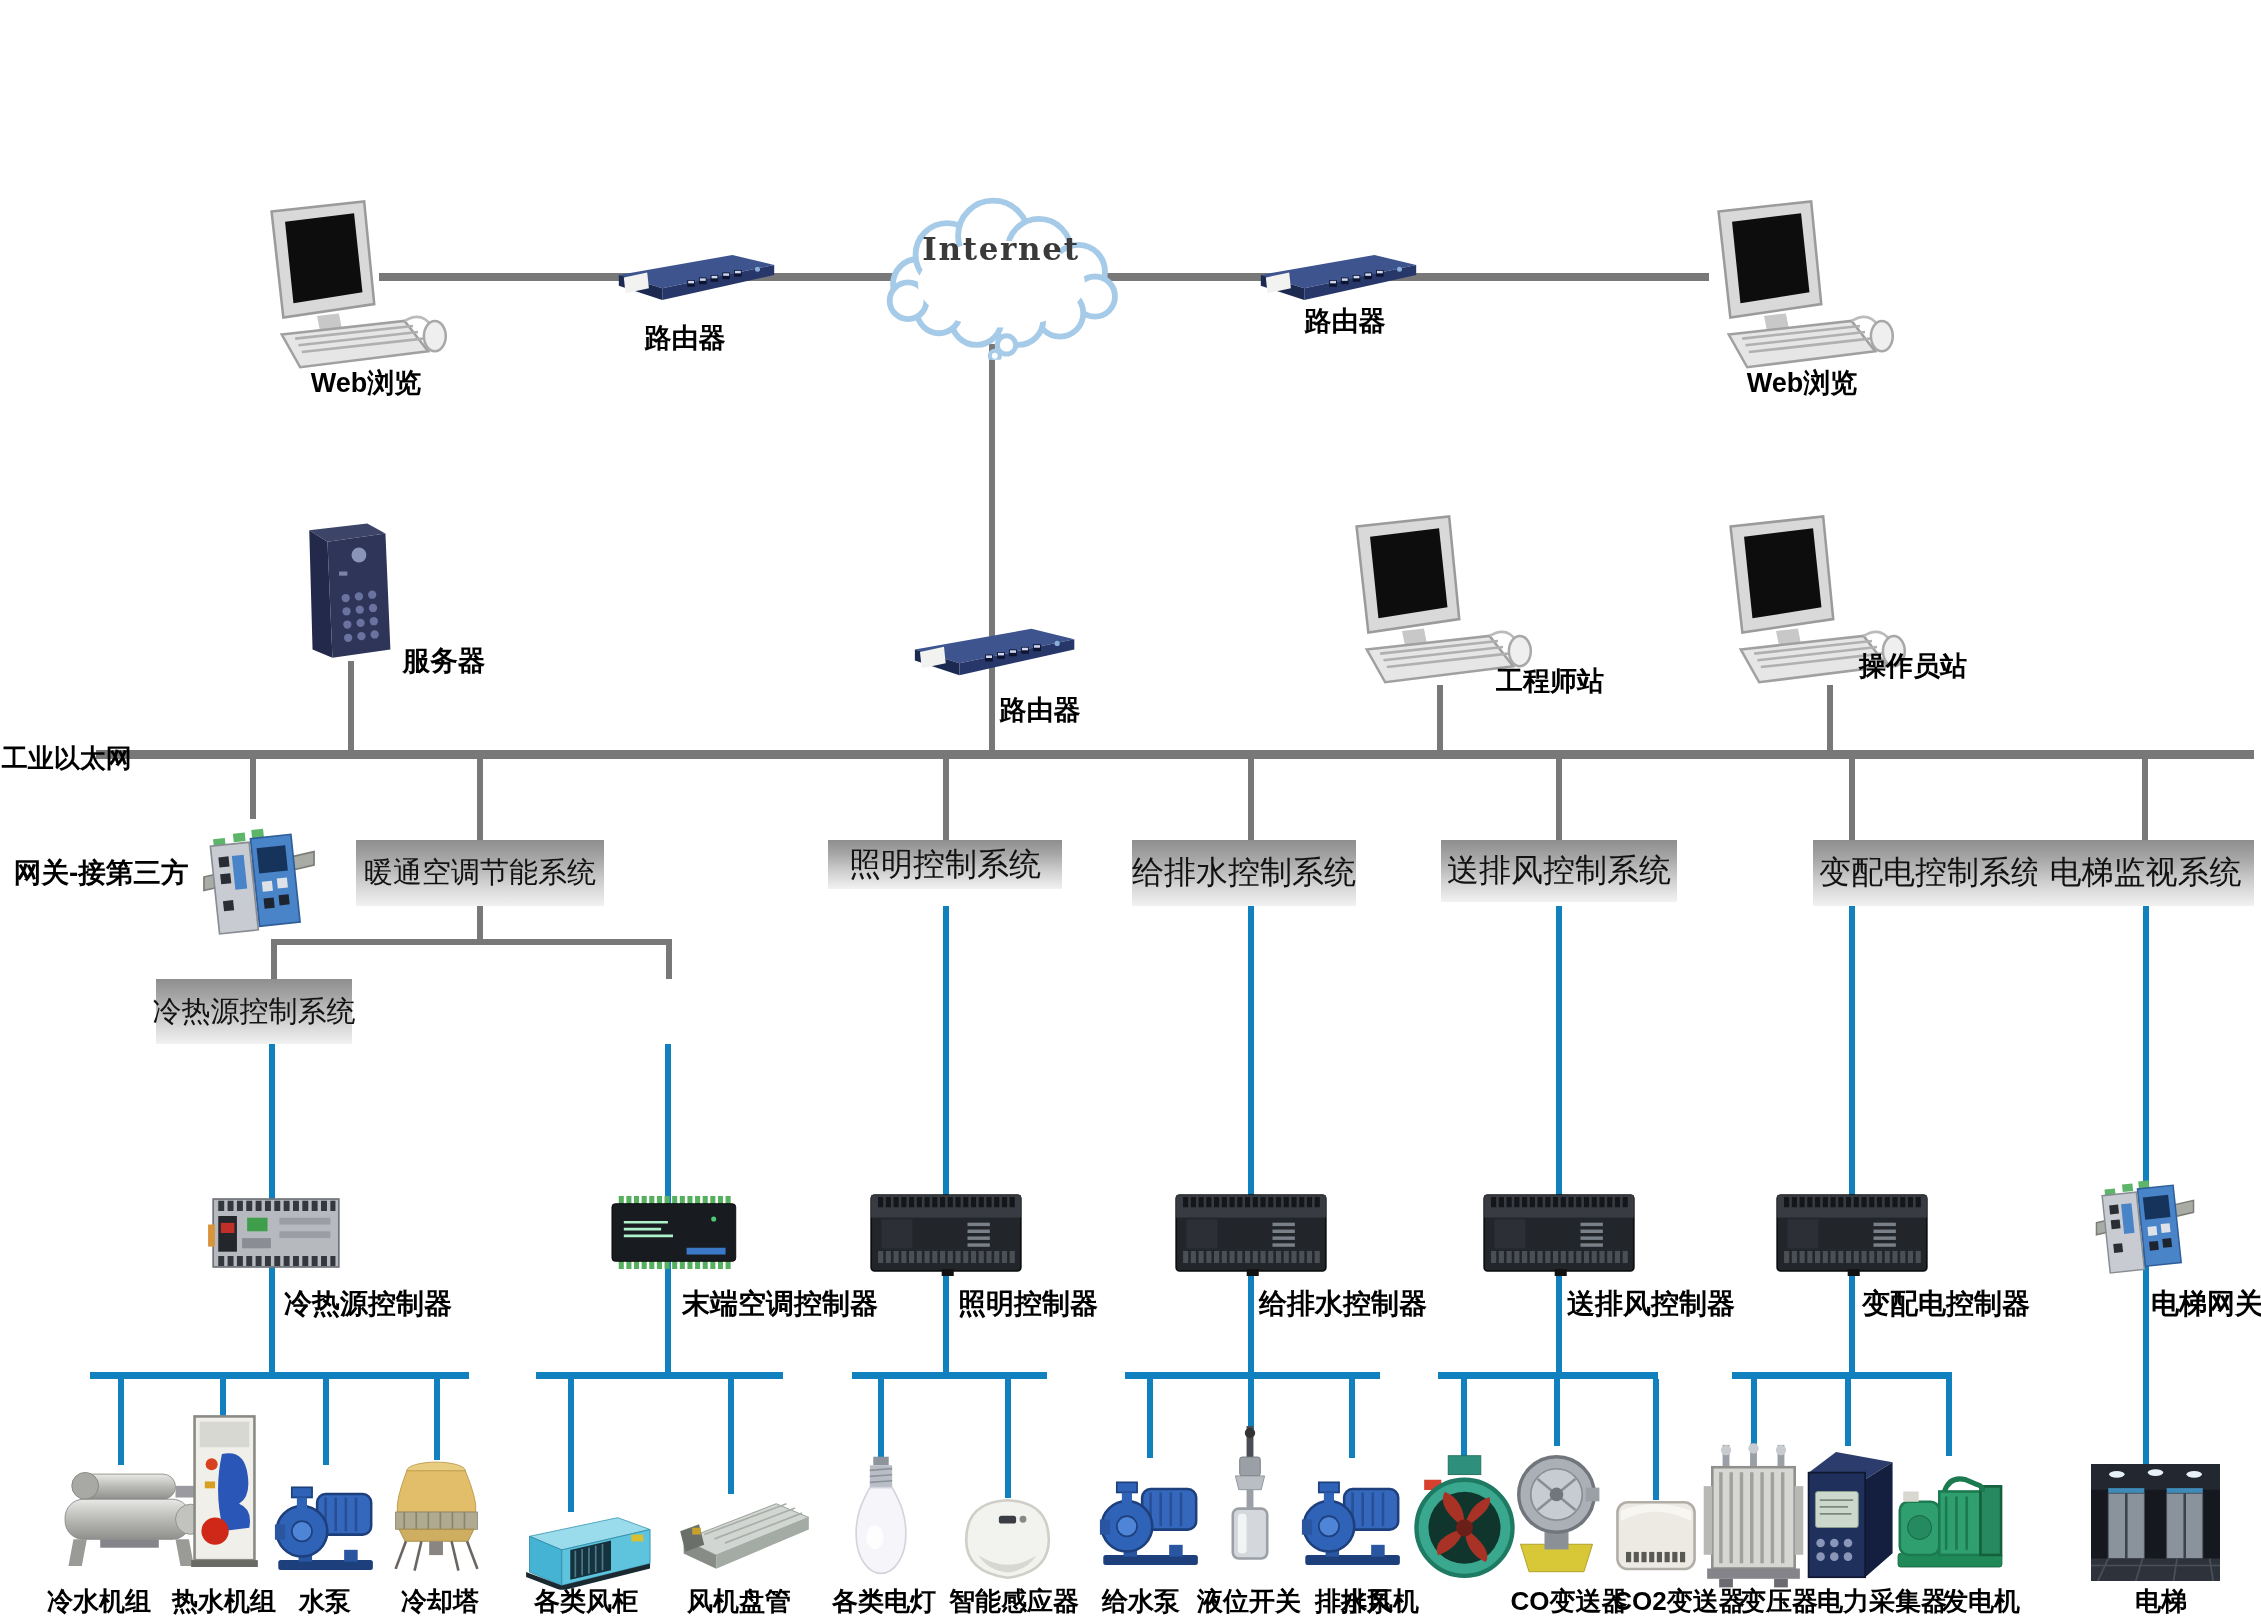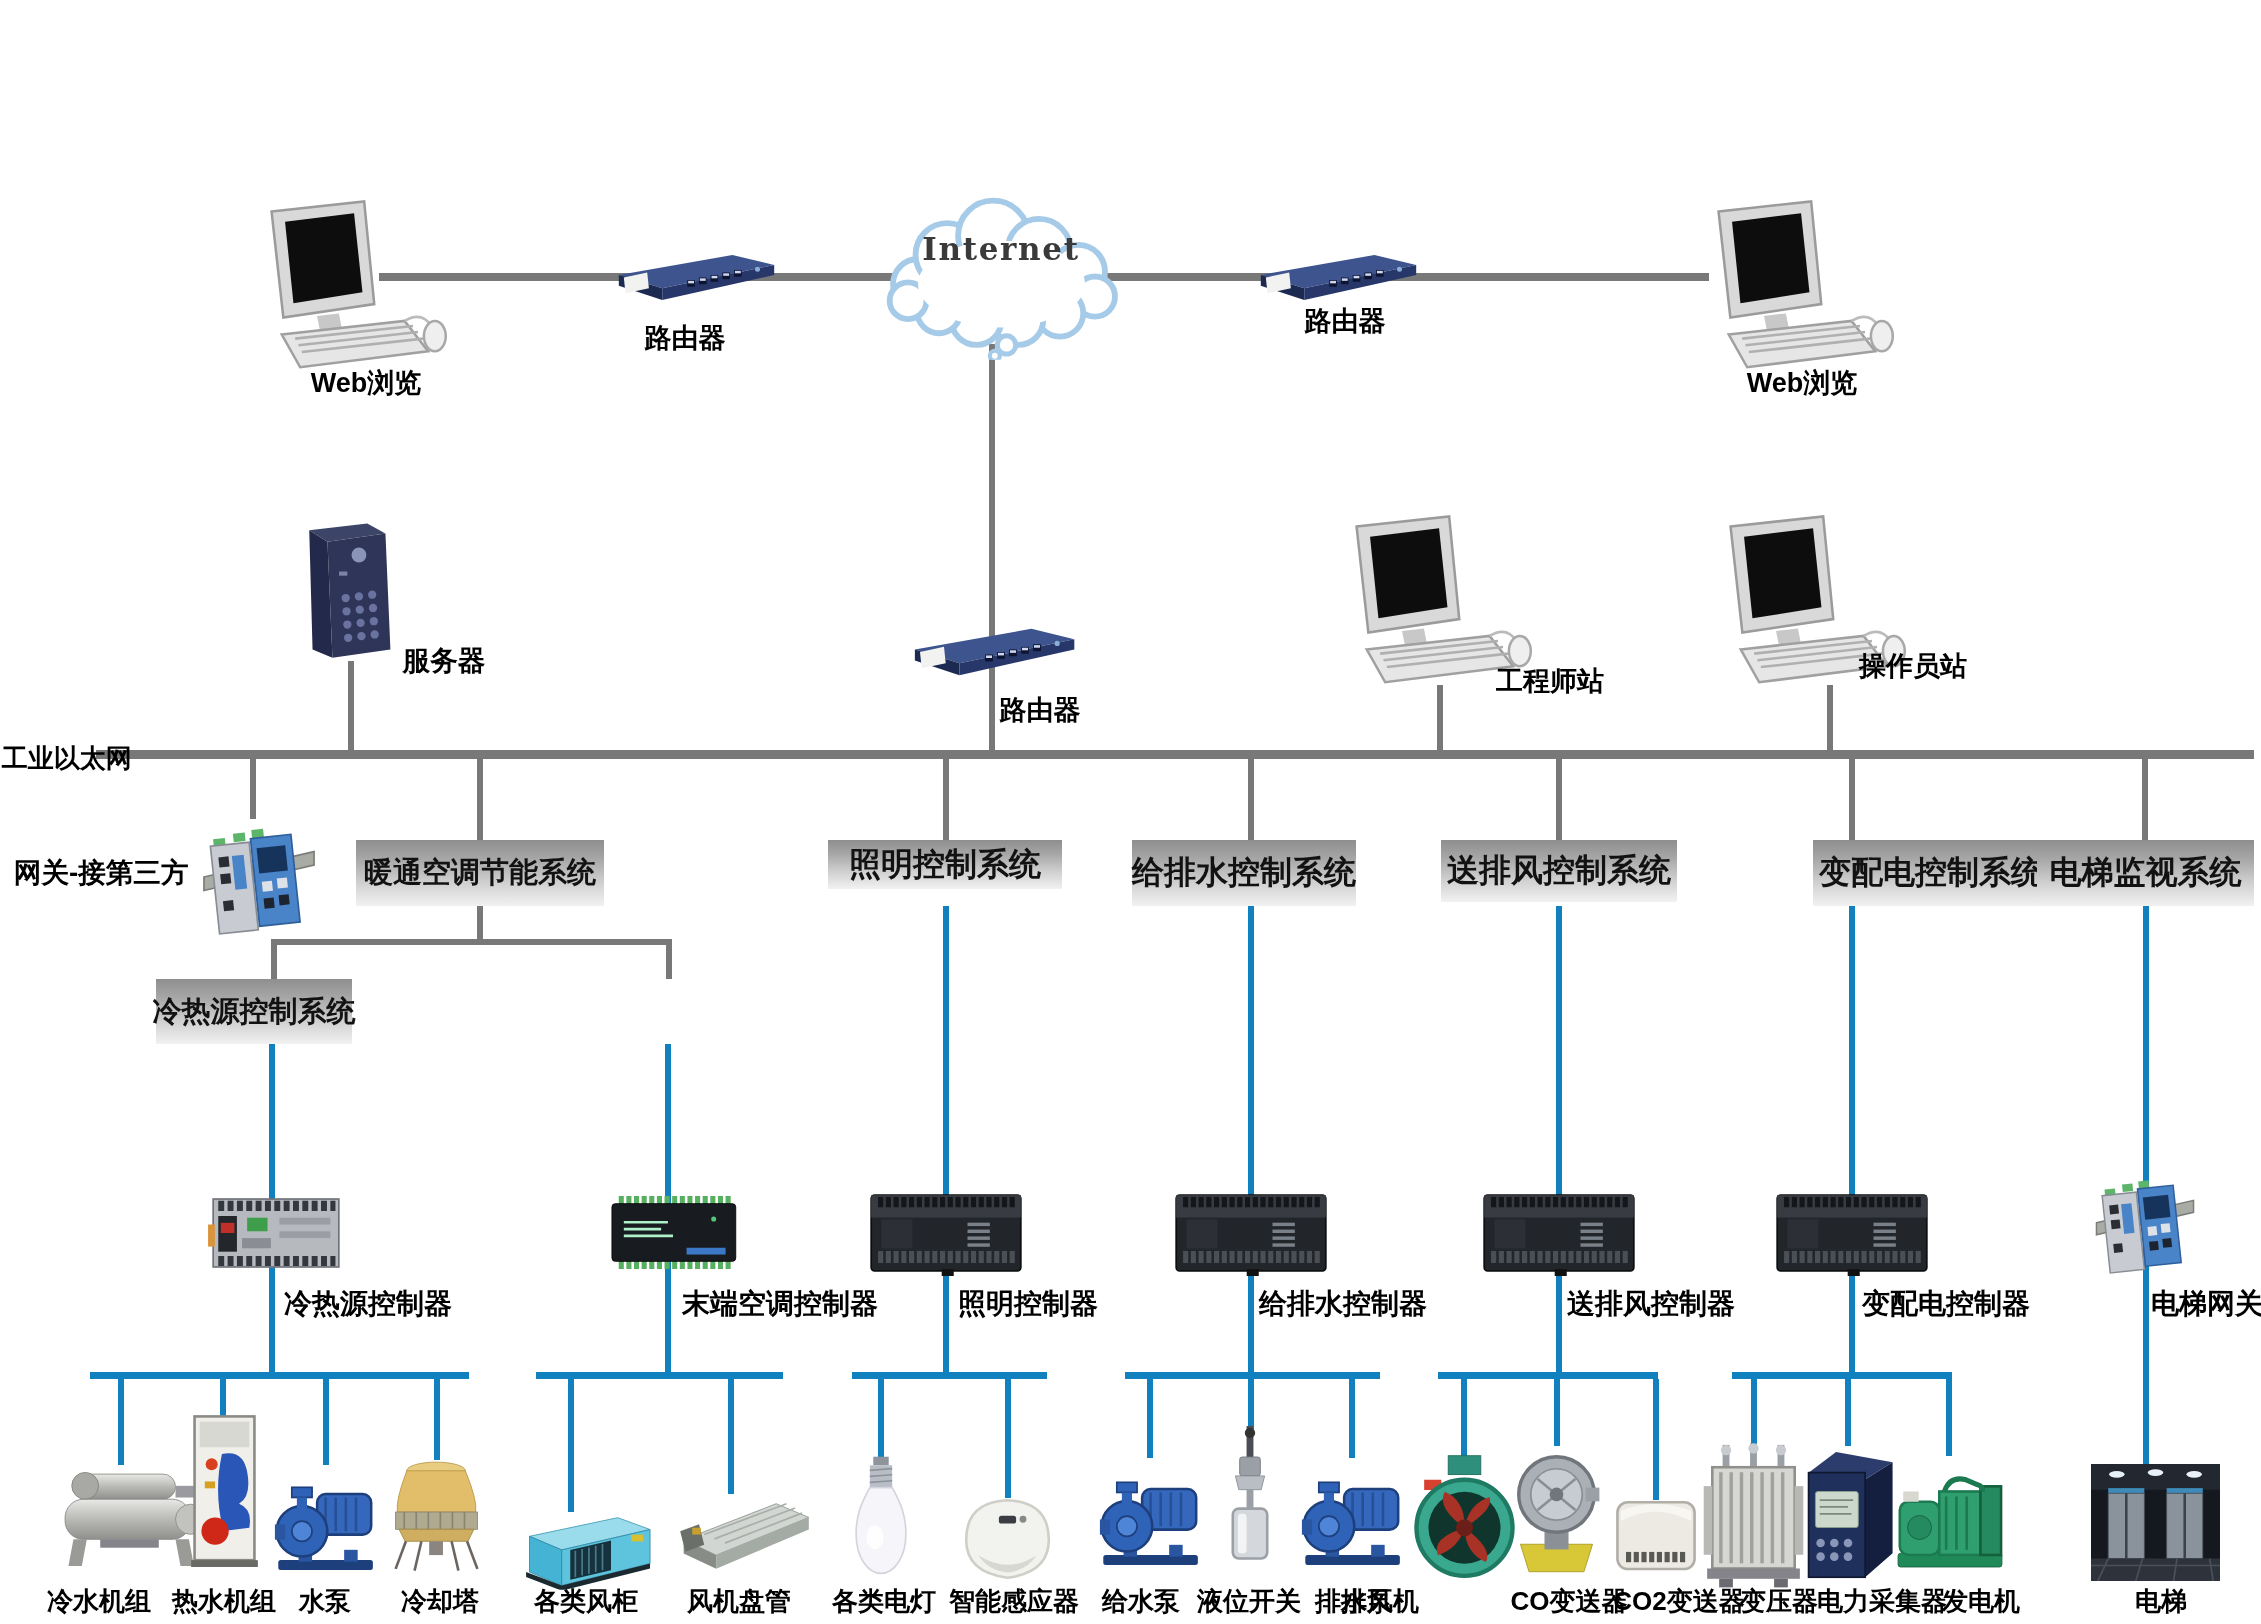--- a/index.html
+++ b/index.html
@@ -2,21 +2,21 @@
 <html style="font-size:13.8px"><head>
 <meta charset="utf-8">
 <style>
   html,body{margin:0;padding:0;background:#fff;}
   #canvas{position:relative;width:2261px;height:1624px;background:#fff;overflow:hidden;
           font-family:"Liberation Sans","DejaVu Sans",sans-serif;}
   .gl{position:absolute;background:#787878;}        
   .bl{position:absolute;background:#1080bf;}        
   .sysbox{position:absolute;display:flex;align-items:center;justify-content:center;
           background:linear-gradient(180deg,#8e8e8e 0%,#a6a6a6 28%,#cdcdcd 62%,#f2f2f2 100%);
-          color:#121212;font-weight:bold;font-size:32px;white-space:nowrap;}
+          color:#121212;font-weight:normal;font-size:32px;white-space:nowrap;}
   .sysbox.small{font-size:29px;}
   .lbl{position:absolute;color:#000;font-weight:bold;white-space:nowrap;}
   .ctr{transform:translateX(-50%);}
   .dlabel{font-size:26px;top:1584px;}
   .clabel{font-size:28px;top:1285px;}
   .toplabel{font-size:27px;}
   #title{position:absolute;left:76px;top:0px;font-size:50px;font-weight:bold;color:#1d3e85;letter-spacing:1.7px;}
   #internet-text{position:absolute;font-family:"DejaVu Serif","Liberation Serif",serif;
                  font-size:31px;color:#3a3a3a;font-weight:bold;letter-spacing:1.7px;transform:translateX(-50%);}
   svg.icon{position:absolute;overflow:visible;}

